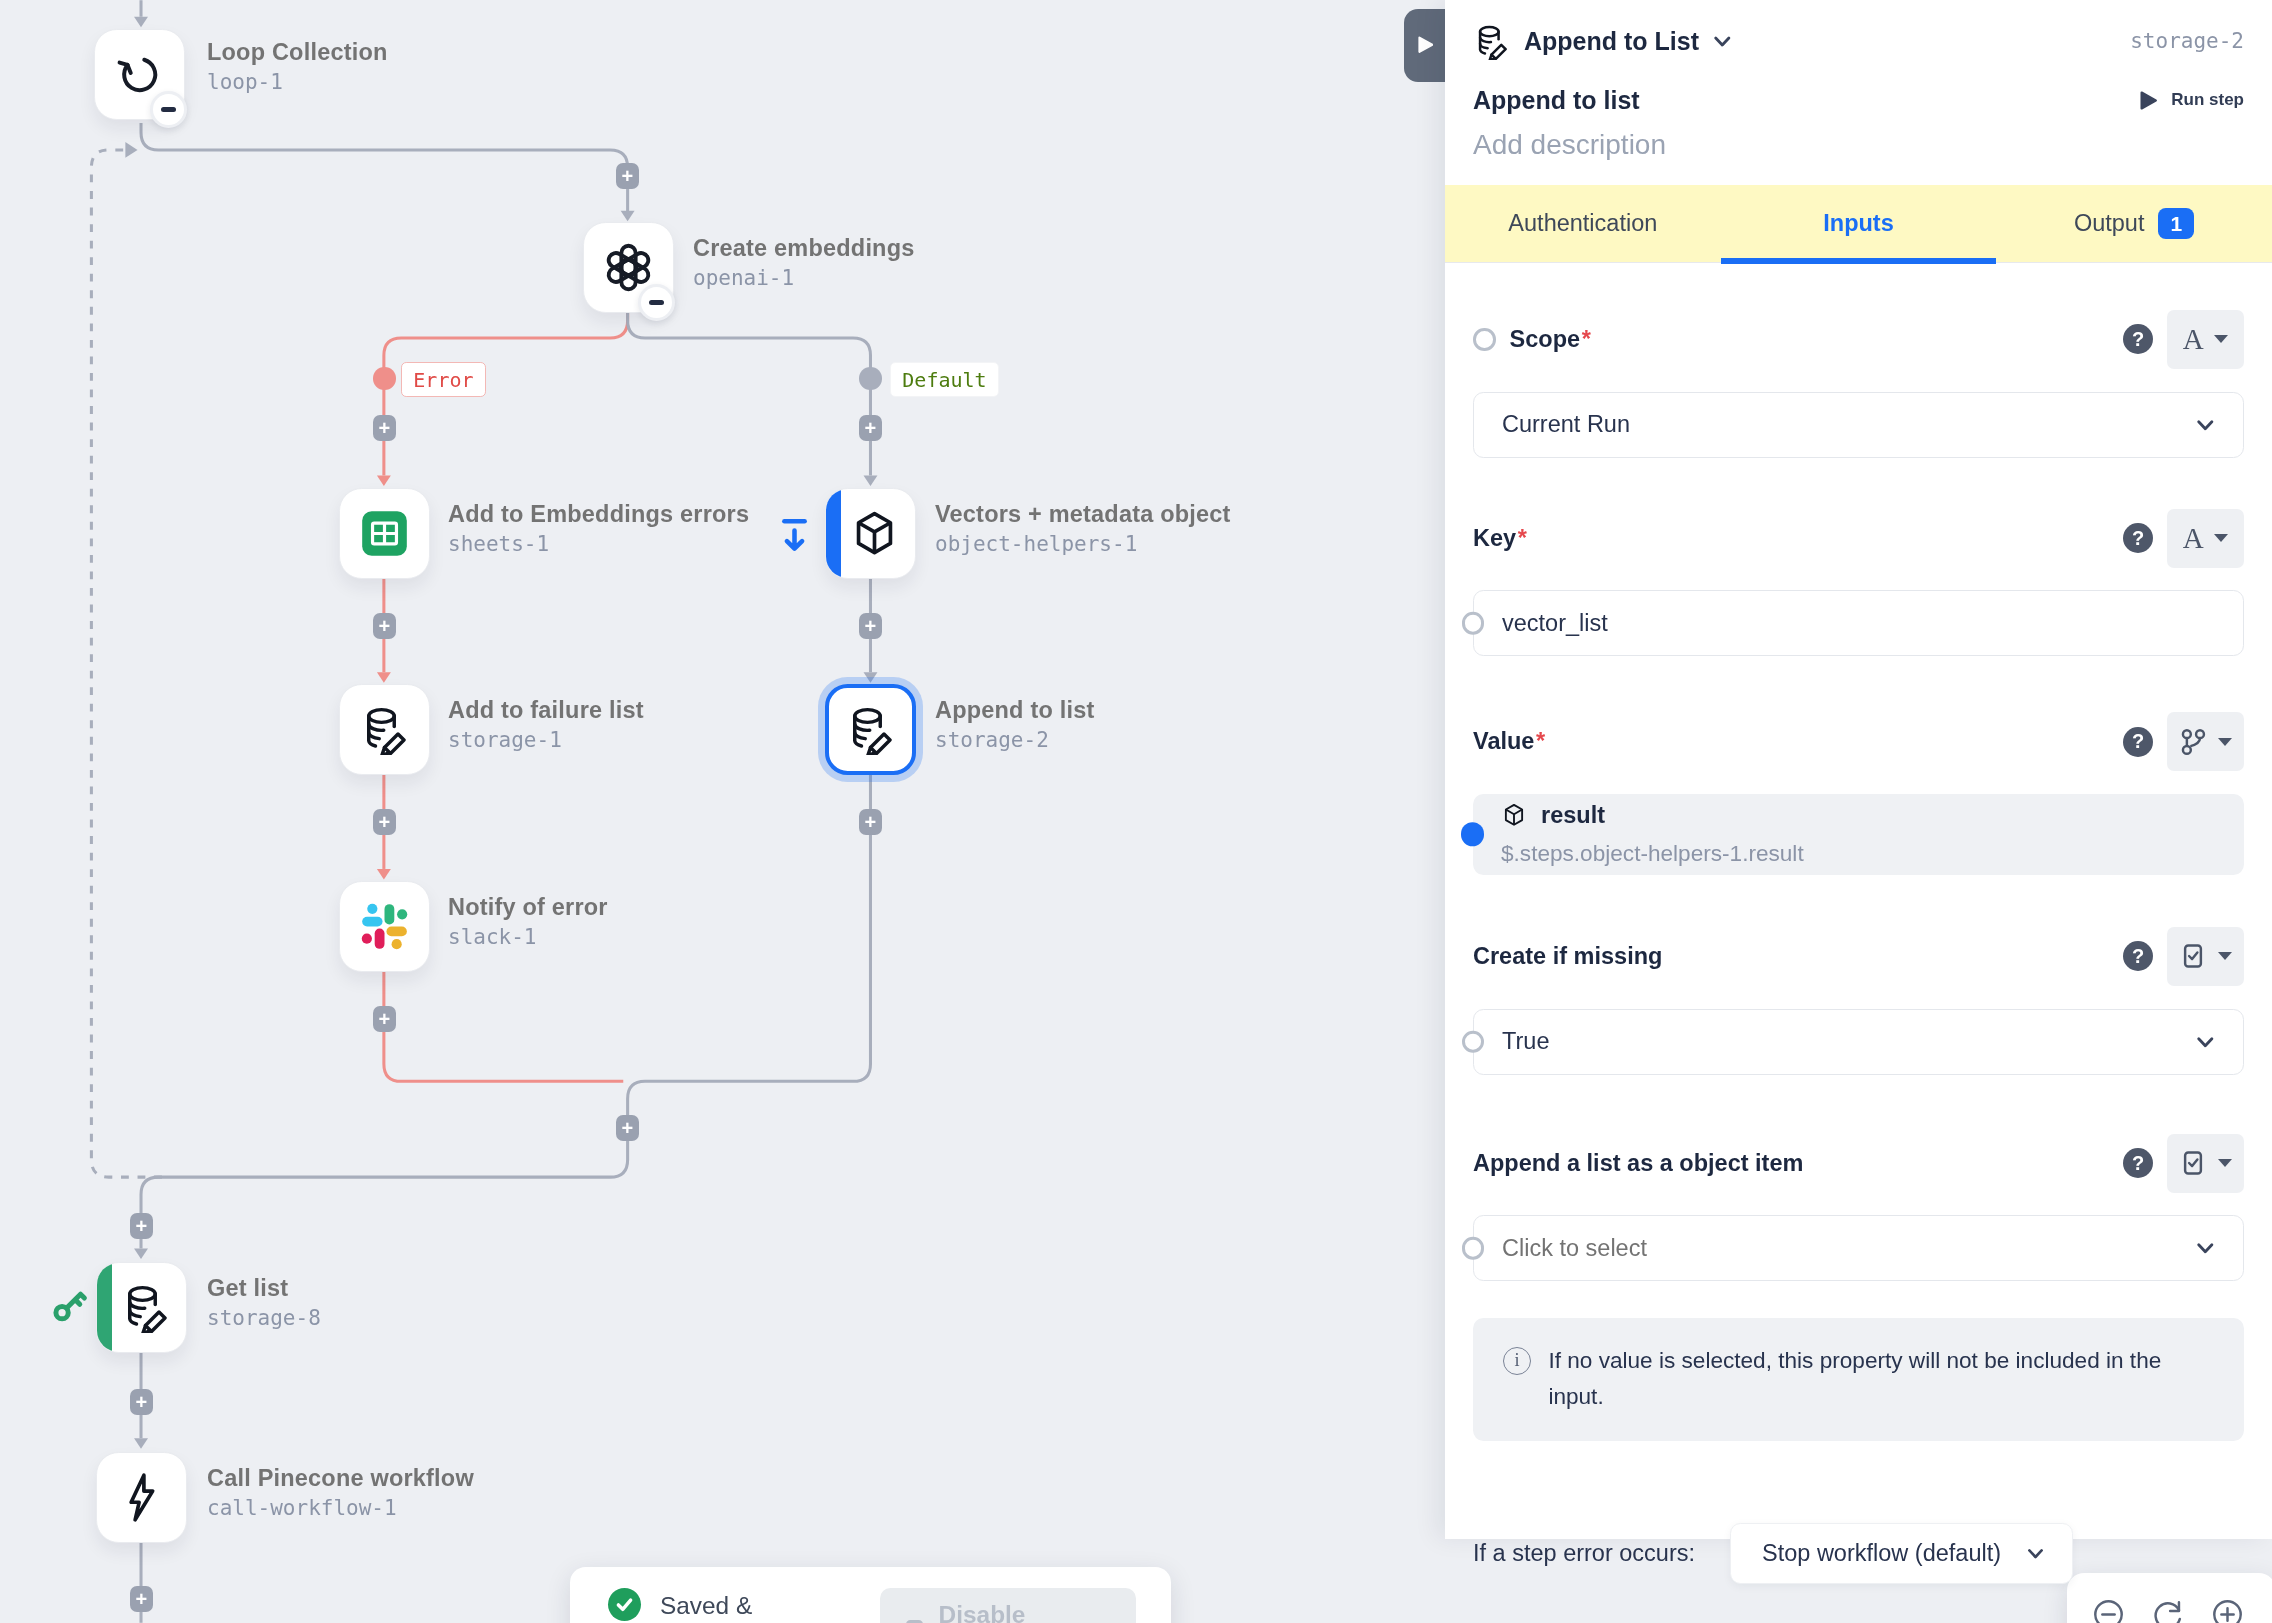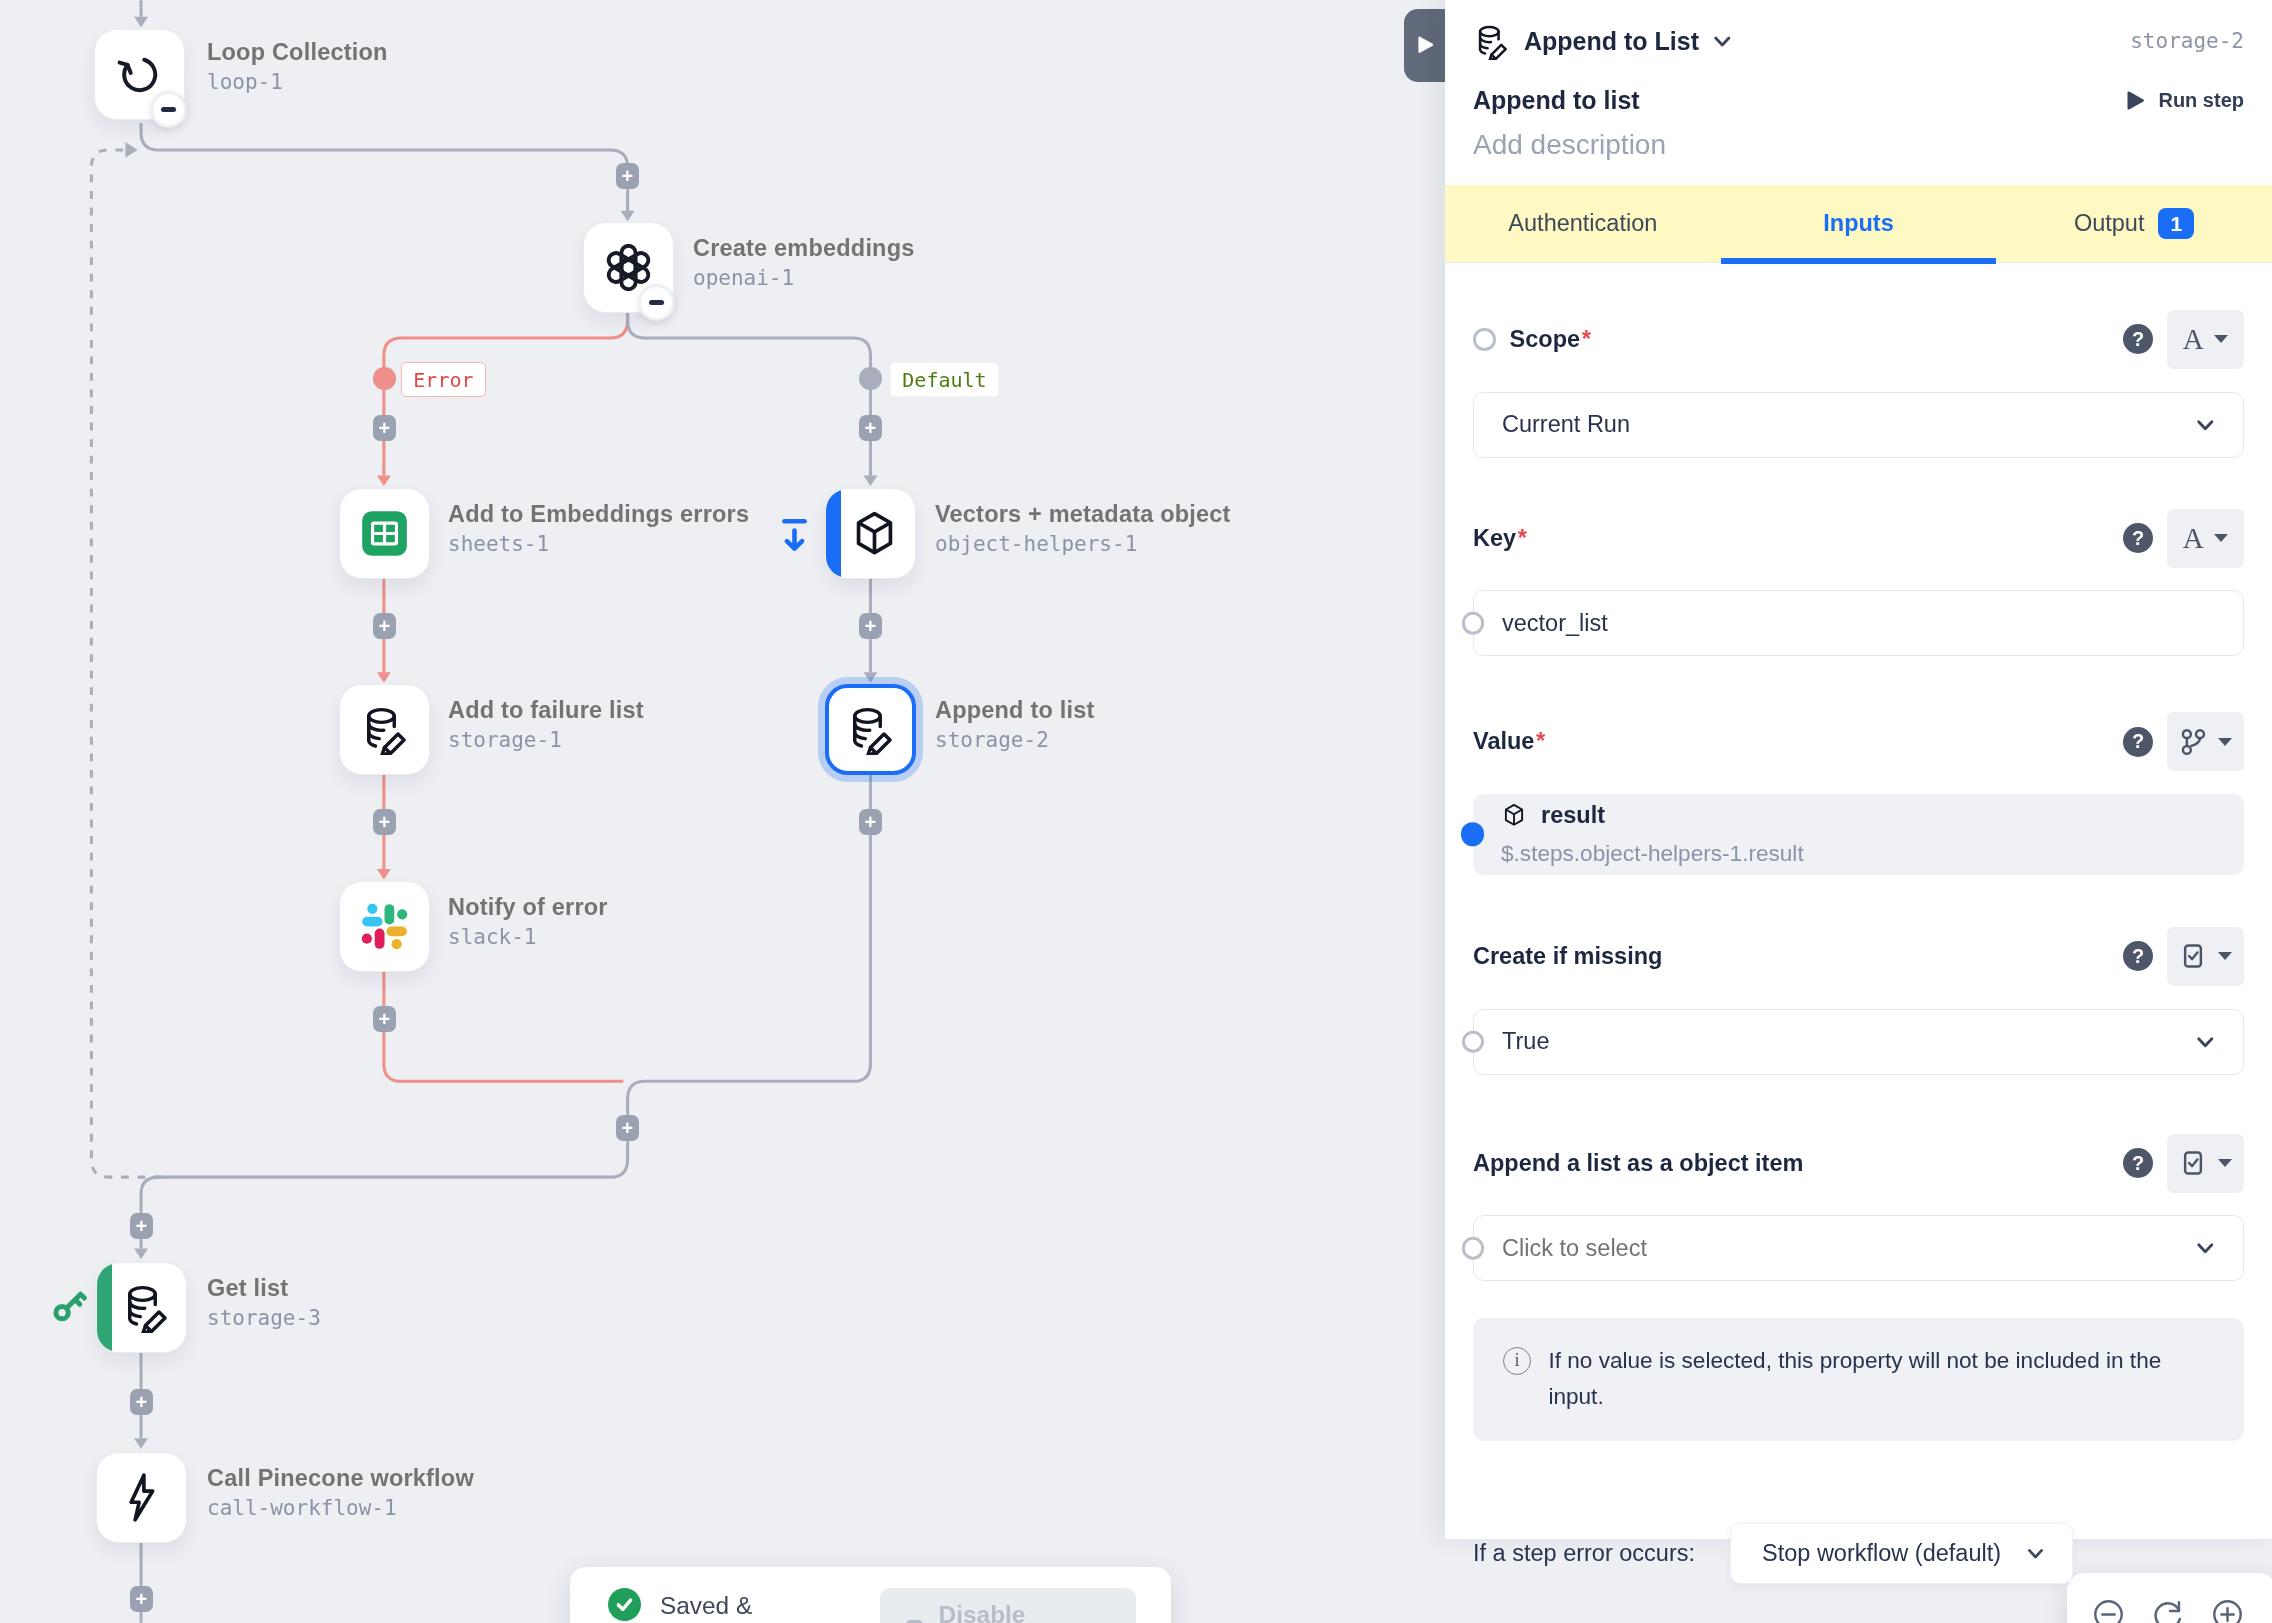--- a/index.html
+++ b/index.html
@@ -92,21 +92,21 @@
     position:absolute;left:1404px;top:8.7px;width:43px;height:73px;background:#606a7a;
     border-radius:14px 0 0 14px;display:flex;align-items:center;justify-content:center;
   }
   .phead{padding:22.6px 28px 0 28px;}
   .phrow1{display:flex;align-items:center;}
   .phrow1 .ptitle{font-size:25px;font-weight:700;color:#1d2840;margin-left:14px;}
   .phrow1 .chev{margin-left:12.2px;}
   .stepid{margin-left:auto;font-size:21px;color:#8b94a7;}
   .phrow2{display:flex;align-items:center;margin-top:26px;}
   .pname{font-size:25px;font-weight:700;color:#1d2840;}
-  .runstep{margin-left:auto;display:flex;align-items:center;gap:14px;font-size:20px;font-weight:600;color:#323d55;}
+  .runstep{margin-left:auto;display:flex;align-items:center;gap:14px;font-size:17px;font-weight:600;color:#323d55;}
   .pdesc{margin-top:14px;font-size:28px;color:#9aa3b3;}
 
   .tabs{margin-top:24.4px;height:77px;background:#fef9c3;border-bottom:1.7px solid #e7e9ed;display:flex;}
   .tab{flex:1;display:flex;align-items:center;justify-content:center;font-size:23.5px;color:#3e4859;position:relative;gap:14px;}
   .tab.active{color:#1a6ef5;font-weight:600;}
   .tab.active::after{content:"";position:absolute;left:0;right:0;bottom:-1.7px;height:5.2px;background:#1a6ef5;}
   .badge{background:#1a6ef5;color:#fff;font-size:21px;font-weight:600;border-radius:7.8px;padding:5.2px 12.2px;line-height:1;}
 
   .pbody{padding:47px 28px 0 28px;}
   .fgroup{margin-top:49px;}
@@ -403,21 +403,21 @@
   <svg class="floatico" style="left:49px;top:1285px;width:40px;height:40px" viewBox="0 0 46 46" width="40" height="40">
       <use href="#sym-key"></use>
     </svg>
   <div class="node bar-green" style="left:96px;top:1262px">
     <svg viewBox="0 0 58 58" width="51" height="51">
         <use href="#sym-storage"></use>
       </svg>
   </div>
   <div class="nlabel" style="left:207px;top:1275px">
     <div class="nt">Get list</div>
-    <div class="ns">storage-3</div>
+    <div class="ns">storage-8</div>
   </div>
 
   <div class="node" style="left:96px;top:1452px">
     <svg viewBox="0 0 58 58" width="51" height="51">
         <use href="#sym-bolt"></use>
       </svg>
   </div>
   <div class="nlabel" style="left:207px;top:1465px">
     <div class="nt">Call Pinecone workflow</div>
     <div class="ns">call-workflow-1</div>

